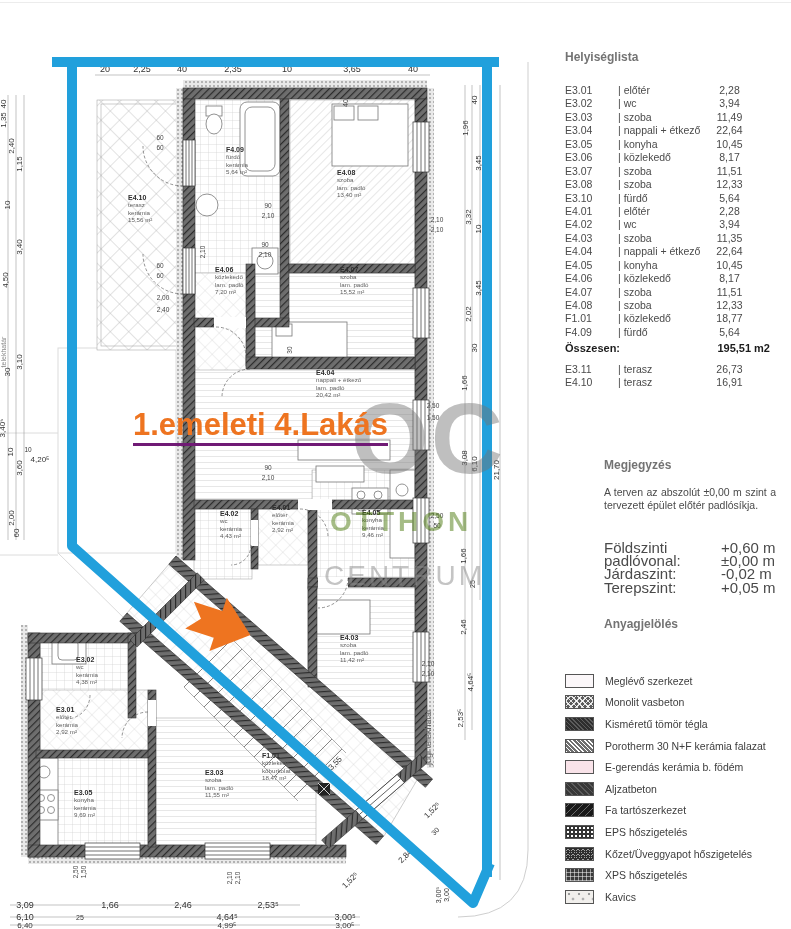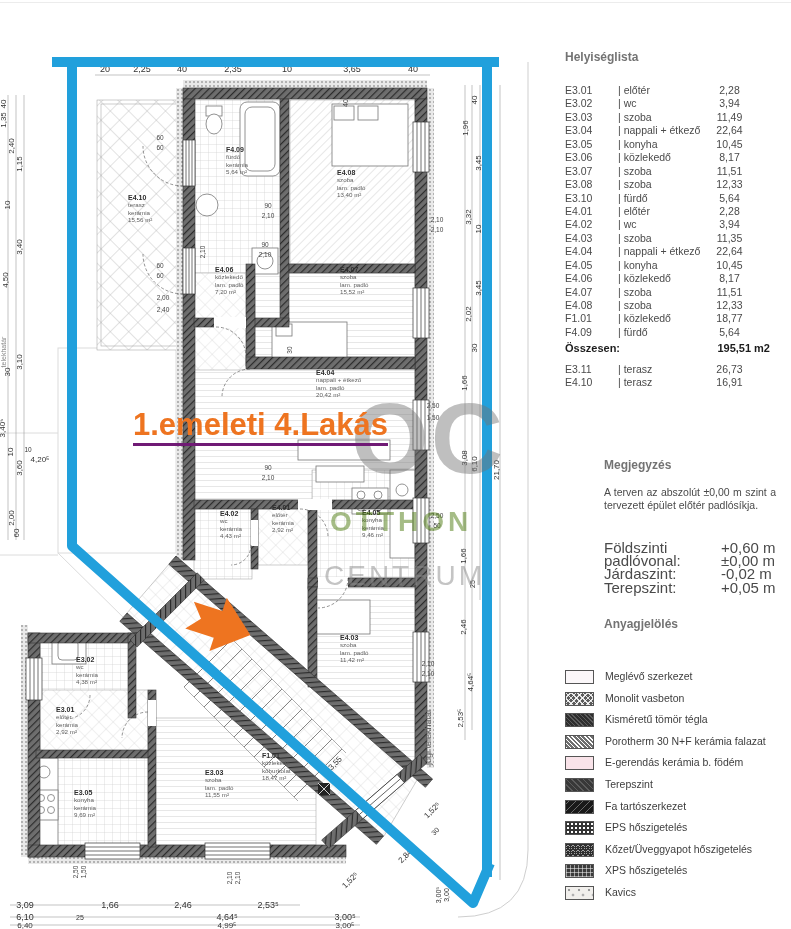--- a/index.html
+++ b/index.html
@@ -22,21 +22,21 @@
   #terrace-rows{position:absolute;left:5px;top:363px;width:187px}
   #notes-title{position:absolute;left:44px;top:458px}
   #notes-body{position:absolute;left:44px;top:486px;width:172px;font-size:10.5px;
               line-height:13px;text-align:justify;color:#4a4a4a}
   #level-rows{position:absolute;left:44px;top:541px;width:172px}
   .lvl{display:flex;height:13.2px;line-height:13.2px;font-size:15px;color:#4a4a4a}
   .lvl .ll{flex:1}
   .lvl .lv{width:55px}
   #mat-title{position:absolute;left:44px;top:617px}
   #legend-rows{position:absolute;left:5px;top:670px;width:226px}
-  .lg-row{height:21.6px;display:flex;align-items:flex-start}
+  .lg-row{height:21.6px;display:flex;align-items:center}
   .lg-sw{width:29px;height:14px;margin-right:11px;flex:none;border:1px solid #555;box-sizing:border-box}
   .lg-lb{font-size:10.5px;color:#3d3d3d;white-space:nowrap}
   
   .sw-existing{background:#fbf7f9}
   .sw-rc{background:#5c5c5c;background-image:
      repeating-linear-gradient(45deg,rgba(255,255,255,.85) 0 1px,transparent 1px 4px),
      repeating-linear-gradient(-45deg,rgba(255,255,255,.85) 0 1px,transparent 1px 4px)}
   .sw-brick{background:#2e2e2e;background-image:
      repeating-linear-gradient(45deg,rgba(255,255,255,.22) 0 1px,transparent 1px 3px)}
   .sw-porotherm{background:#6f6f6f;background-image:
@@ -641,21 +641,21 @@
       <div class="lg-row">
         <span class="lg-sw sw-porotherm"></span>
         <span class="lg-lb">Porotherm 30 N+F kerámia falazat</span>
       </div>
       <div class="lg-row">
         <span class="lg-sw sw-slab"></span>
         <span class="lg-lb">E-gerendás kerámia b. födém</span>
       </div>
       <div class="lg-row">
         <span class="lg-sw sw-screed"></span>
-        <span class="lg-lb">Terepszint</span>
+        <span class="lg-lb">Aljzatbeton</span>
       </div>
       <div class="lg-row">
         <span class="lg-sw sw-wood"></span>
         <span class="lg-lb">Fa tartószerkezet</span>
       </div>
       <div class="lg-row">
         <span class="lg-sw sw-eps"></span>
         <span class="lg-lb">EPS hőszigetelés</span>
       </div>
       <div class="lg-row">

